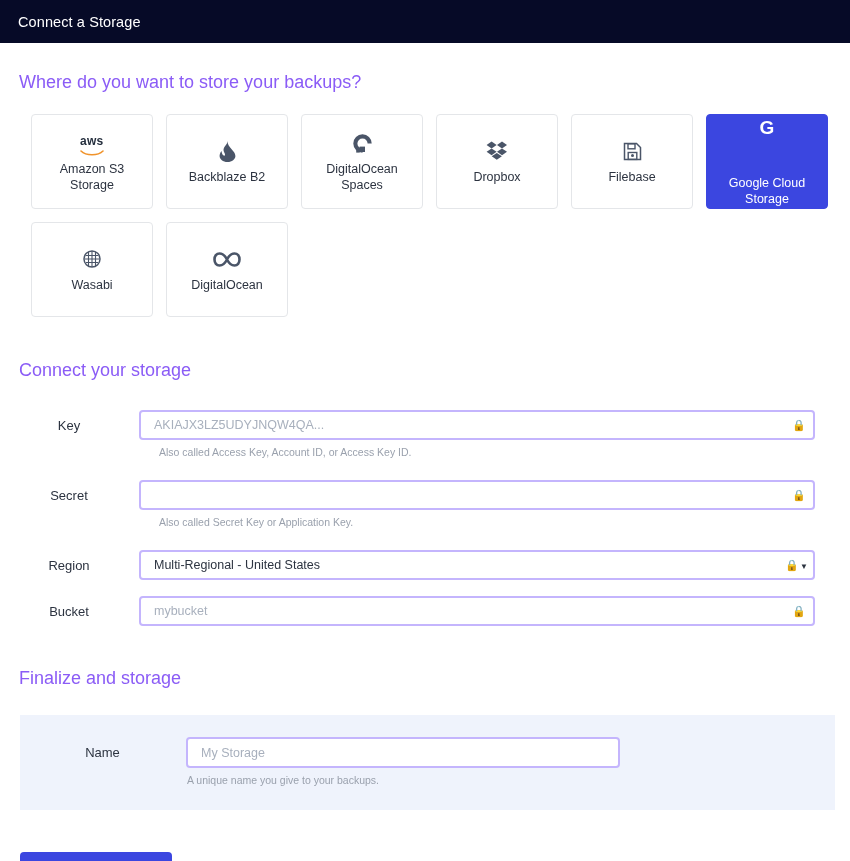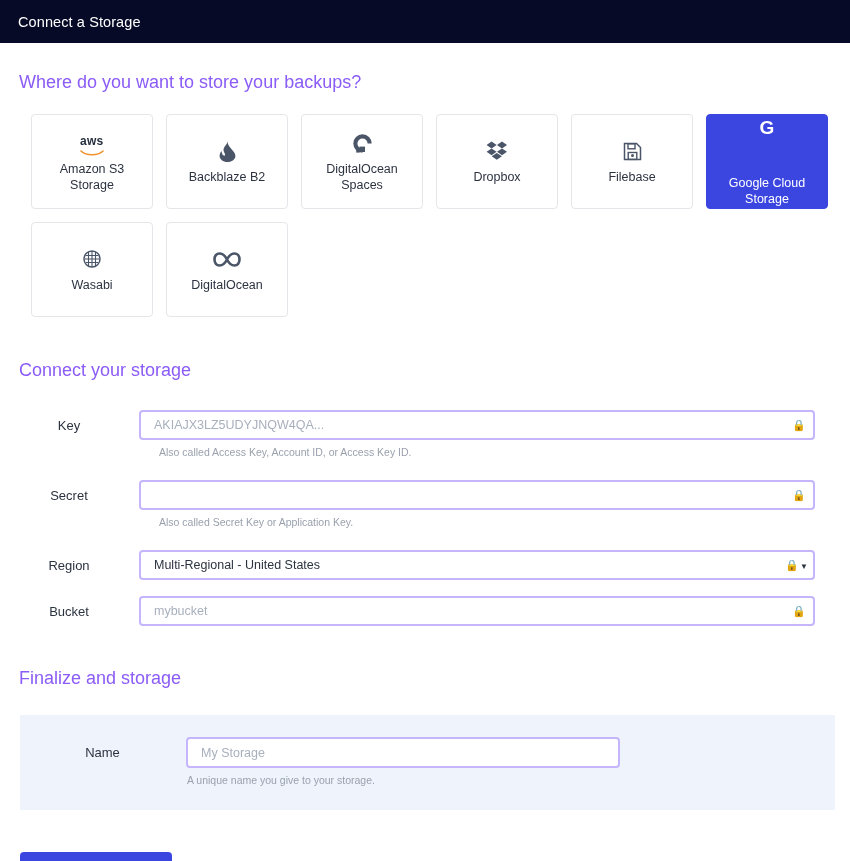--- a/index.html
+++ b/index.html
@@ -329,20 +329,20 @@
   <h2 class="section-heading">Finalize and storage</h2>
 
   <div style="height:26px"></div>
   <div class="finalize-panel">
     <div class="field-row">
       <div class="field-label">Name</div>
       <div class="field-control">
         <input class="field-input" type="text" placeholder="My Storage" value="" style="">
       </div>
     </div>
-    <div class="field-hint">A unique name you give to your storage.</div>
+    <div class="field-hint">A unique name you give to your backups.</div>
   </div>
 
   
   <div style="height:42px"></div>
   <button class="save-btn">Save New Storage</button>
 
 </div>
 
 </body></html>

